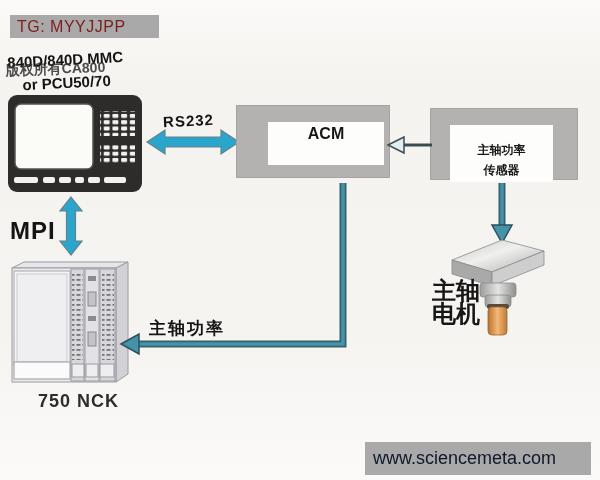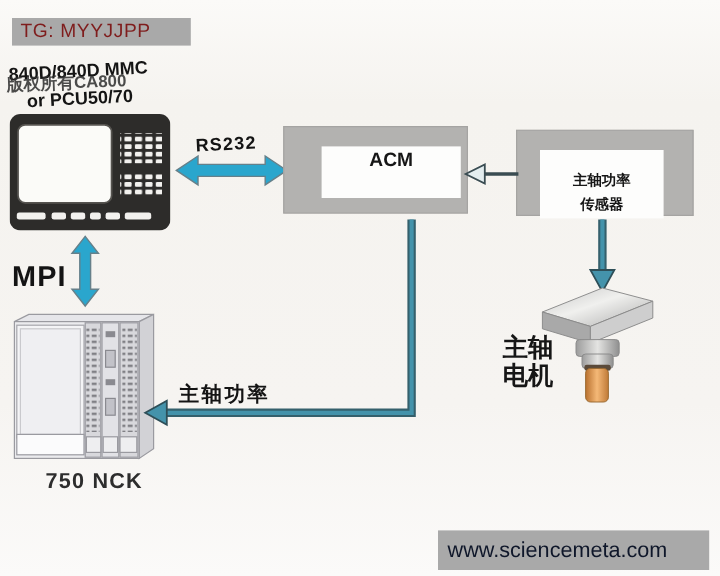--- a/index.html
+++ b/index.html
@@ -17,21 +17,21 @@
   .acm-box{left:236px;top:105px;width:154px;height:73px;}
   .sensor-box{left:430px;top:108px;width:148px;height:72px;}
   .inner-white{position:absolute;background:#fdfdfc;color:#161616;text-align:center;font-weight:bold;}
   .acm-inner{left:32px;top:17px;width:116px;height:41px;font-size:16px;line-height:19px;padding-top:2px;}
   .sensor-inner{left:20px;top:17px;width:103px;height:42px;font-size:12px;line-height:20px;padding-top:15px;}
   .lbl{color:#141414;font-weight:bold;white-space:nowrap;}
   .lbl-rs232{left:163px;top:112px;font-size:15px;transform:rotate(-3deg);letter-spacing:1px;}
   .lbl-mpi{left:10px;top:217px;font-size:24px;letter-spacing:1px;}
   .lbl-feed{left:149px;top:317px;font-size:17px;letter-spacing:2px;}
   .lbl-nck{left:38px;top:391px;font-size:18px;color:#2d2d2d;letter-spacing:1px;}
-  .lbl-motor{left:417px;top:279px;width:46px;font-size:21px;line-height:23px;text-align:center;color:#161616;}
+  .lbl-motor{left:432px;top:279px;width:46px;font-size:24px;line-height:23px;text-align:center;color:#161616;}
   .svg-abs{position:absolute;display:block;}
 </style>
 </head>
 <body>
 
 <div class="canvas">
 
   <div class="abs banner banner-top">
     <span>TG: MYYJJPP</span>
   </div>

